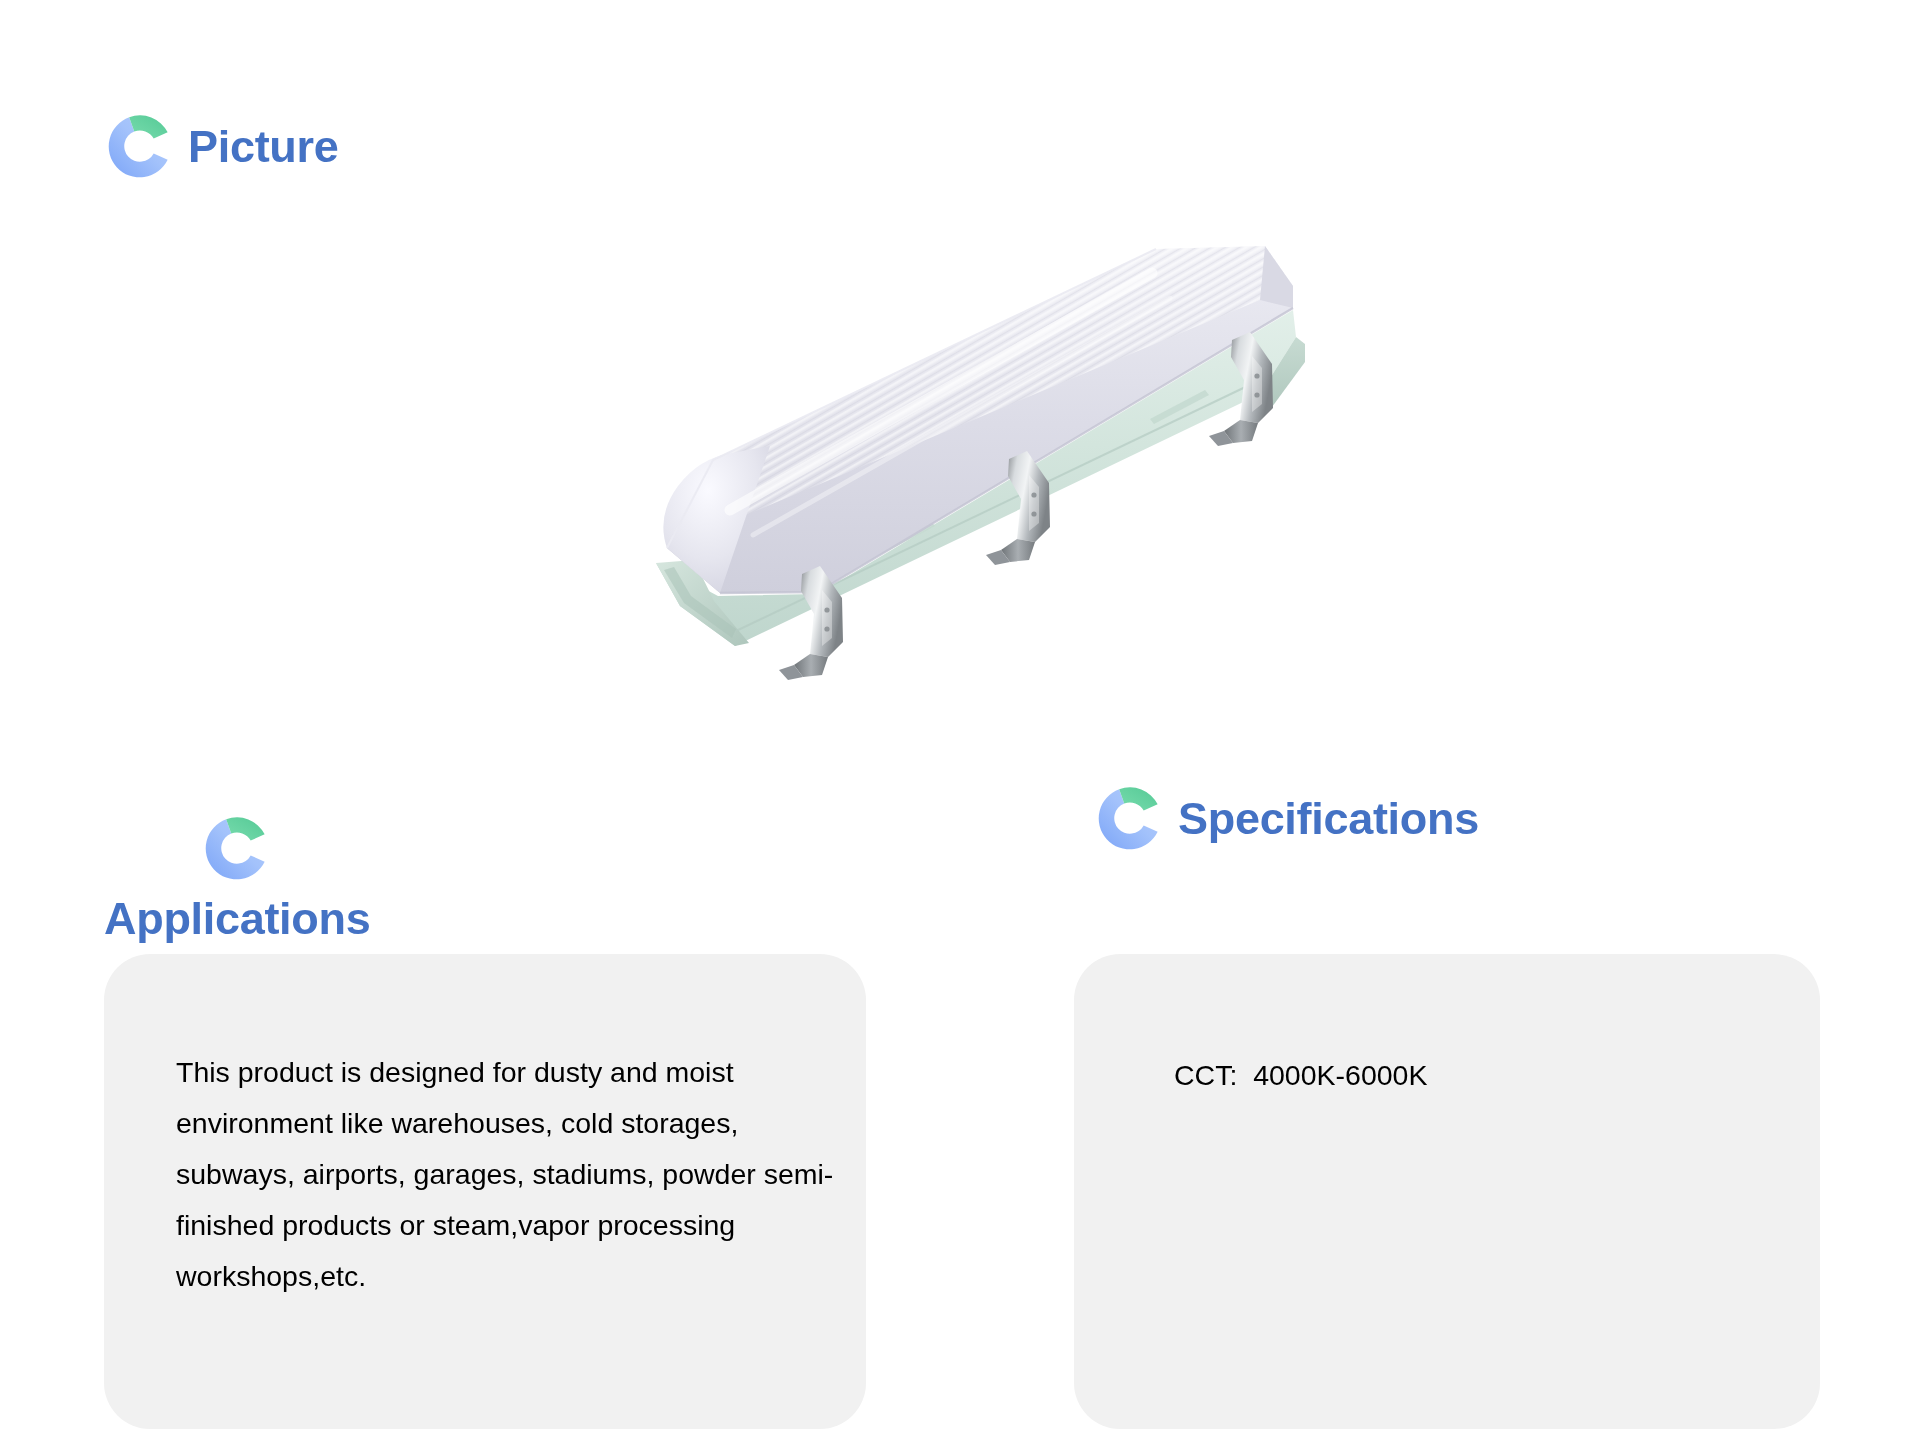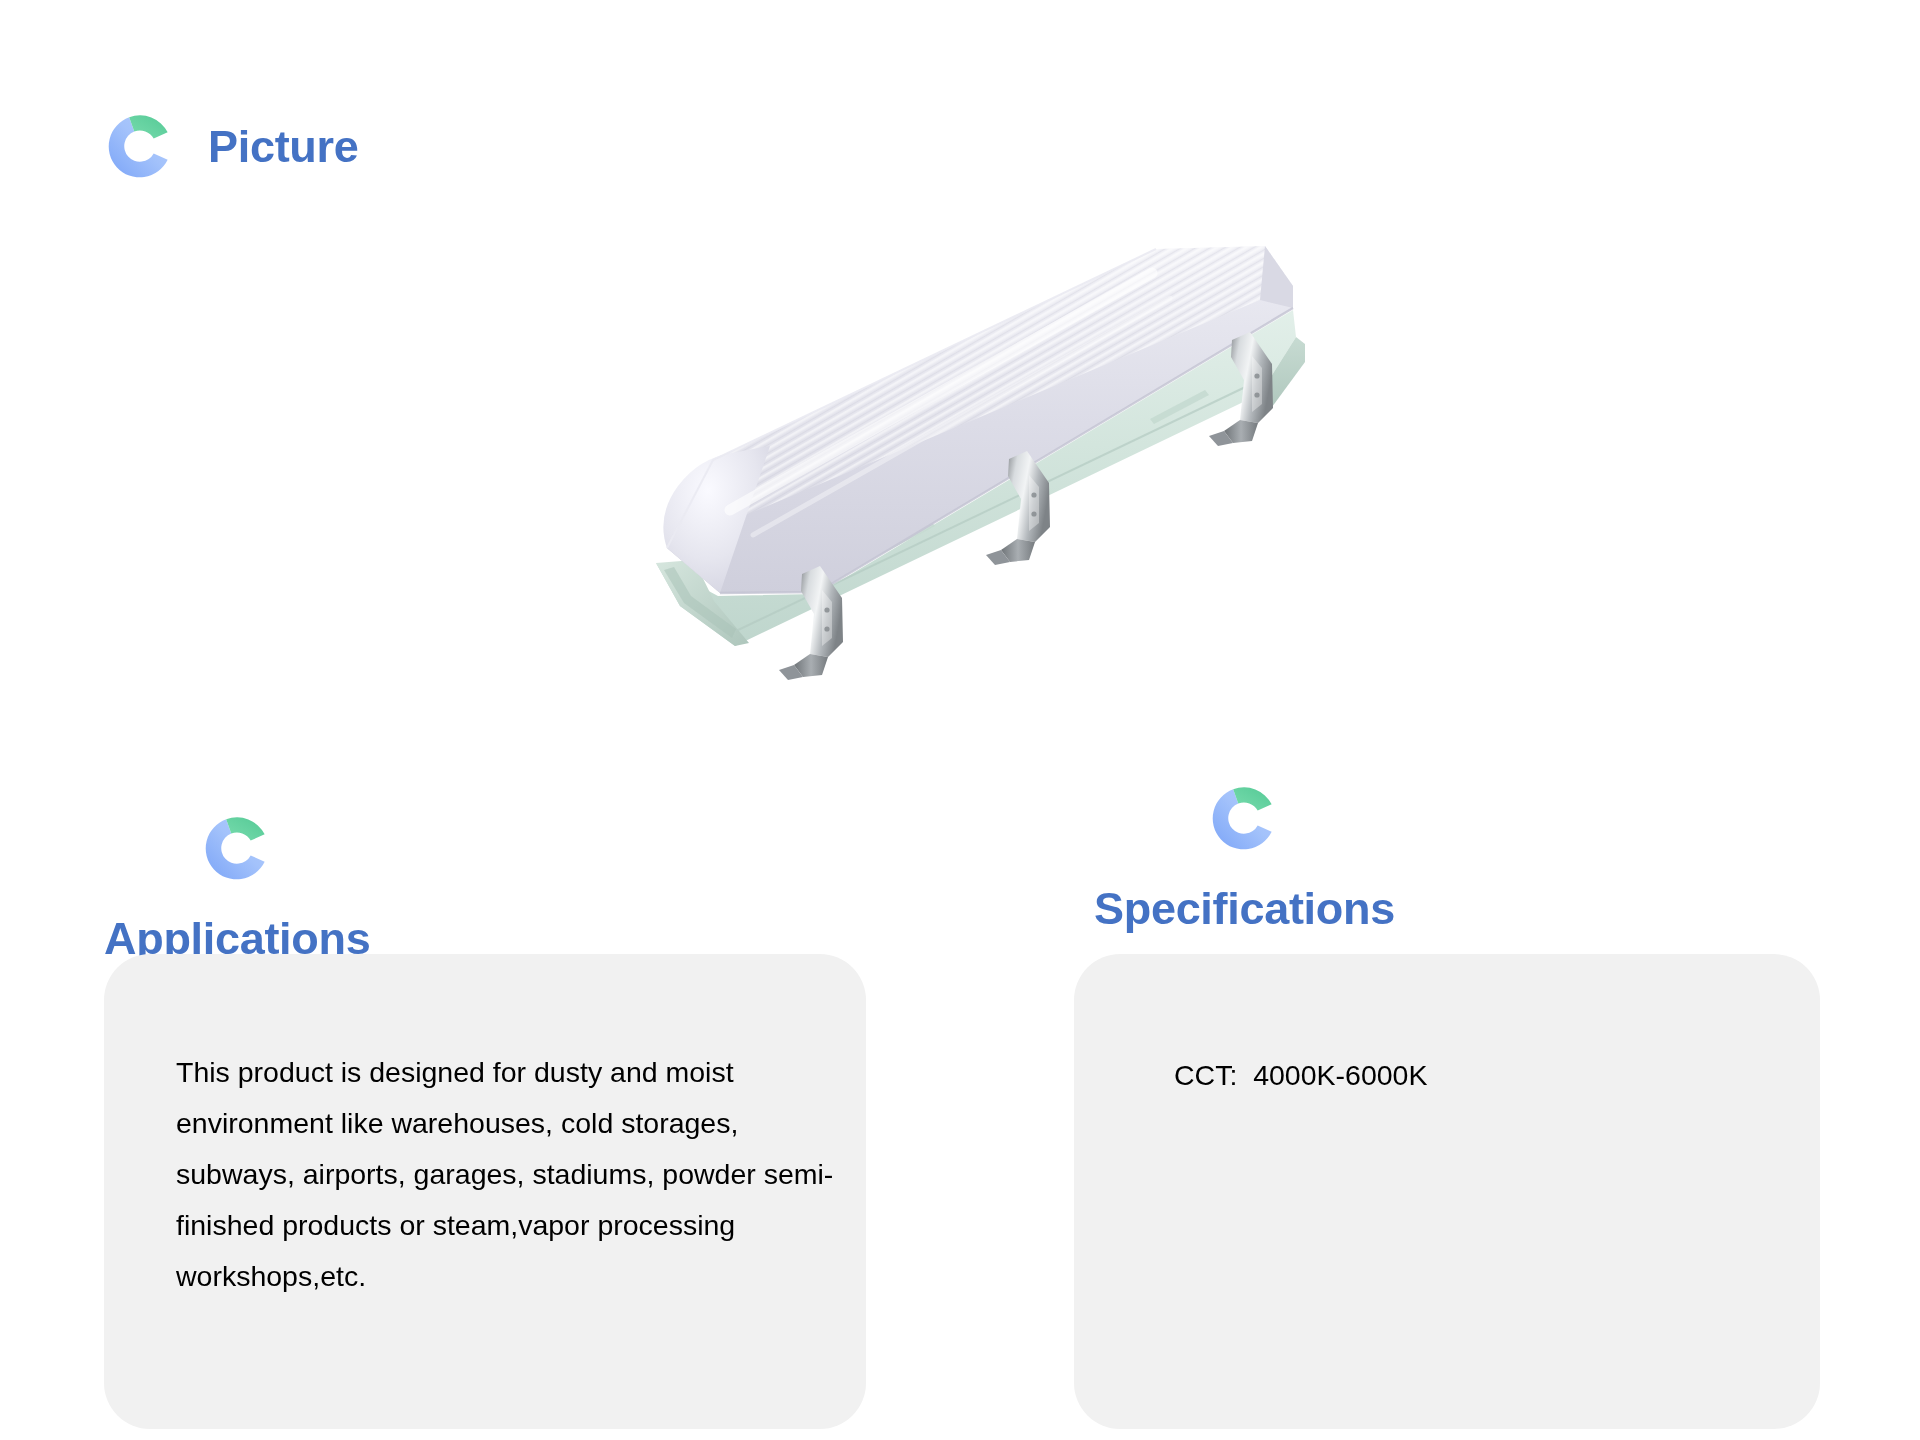--- a/index.html
+++ b/index.html
@@ -21,25 +21,25 @@
     inset: 0;
     width: 1920px;
     height: 1440px;
   }
 
   
   .section-header {
     position: absolute;
     display: flex;
     align-items: center;
-    gap: 32px;
+    gap: 12px;
   }
   #header-picture        { left: 104px;  top: 110px; }
   #header-applications   { left: 104px;  top: 812px; flex-direction: column; }
-  #header-specifications { left: 1094px; top: 782px; flex-direction: column; }
+  #header-specifications { left: 1094px; top: 782px; }
 
   .brand-mark {
     width: 72px;
     height: 72px;
     flex: 0 0 72px;
     display: block;
   }
 
   .section-title {
     font-size: 45px;

